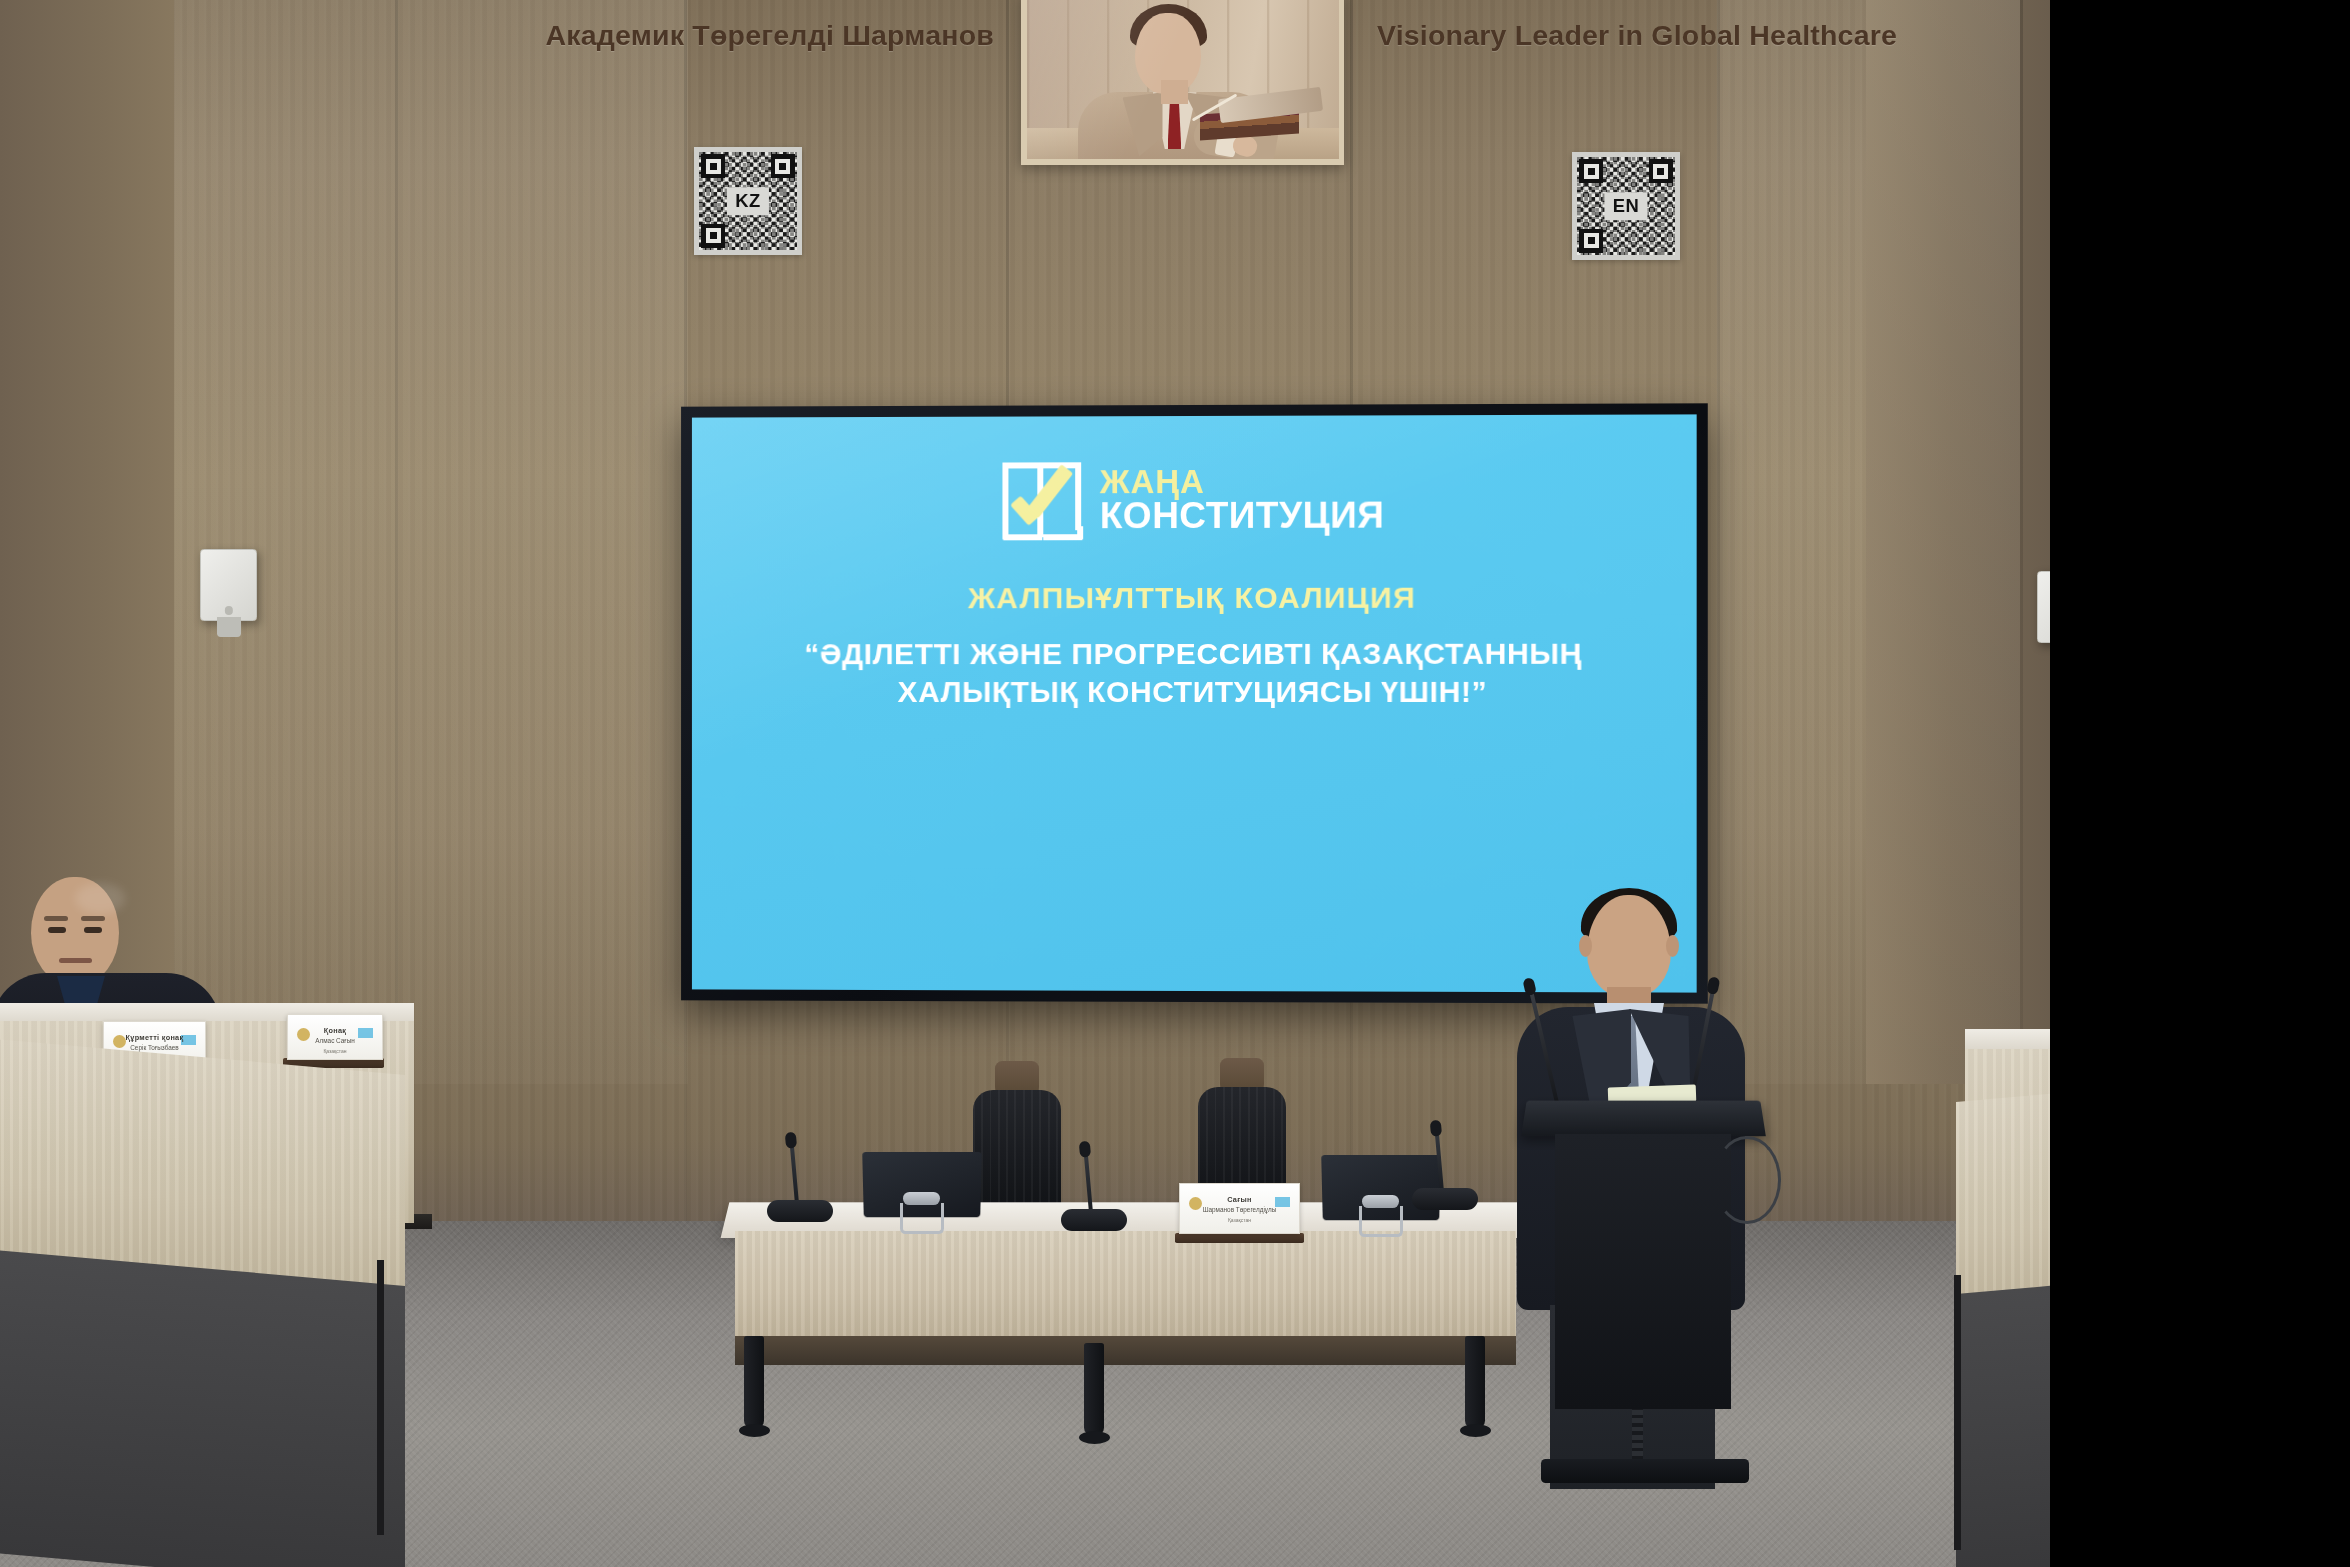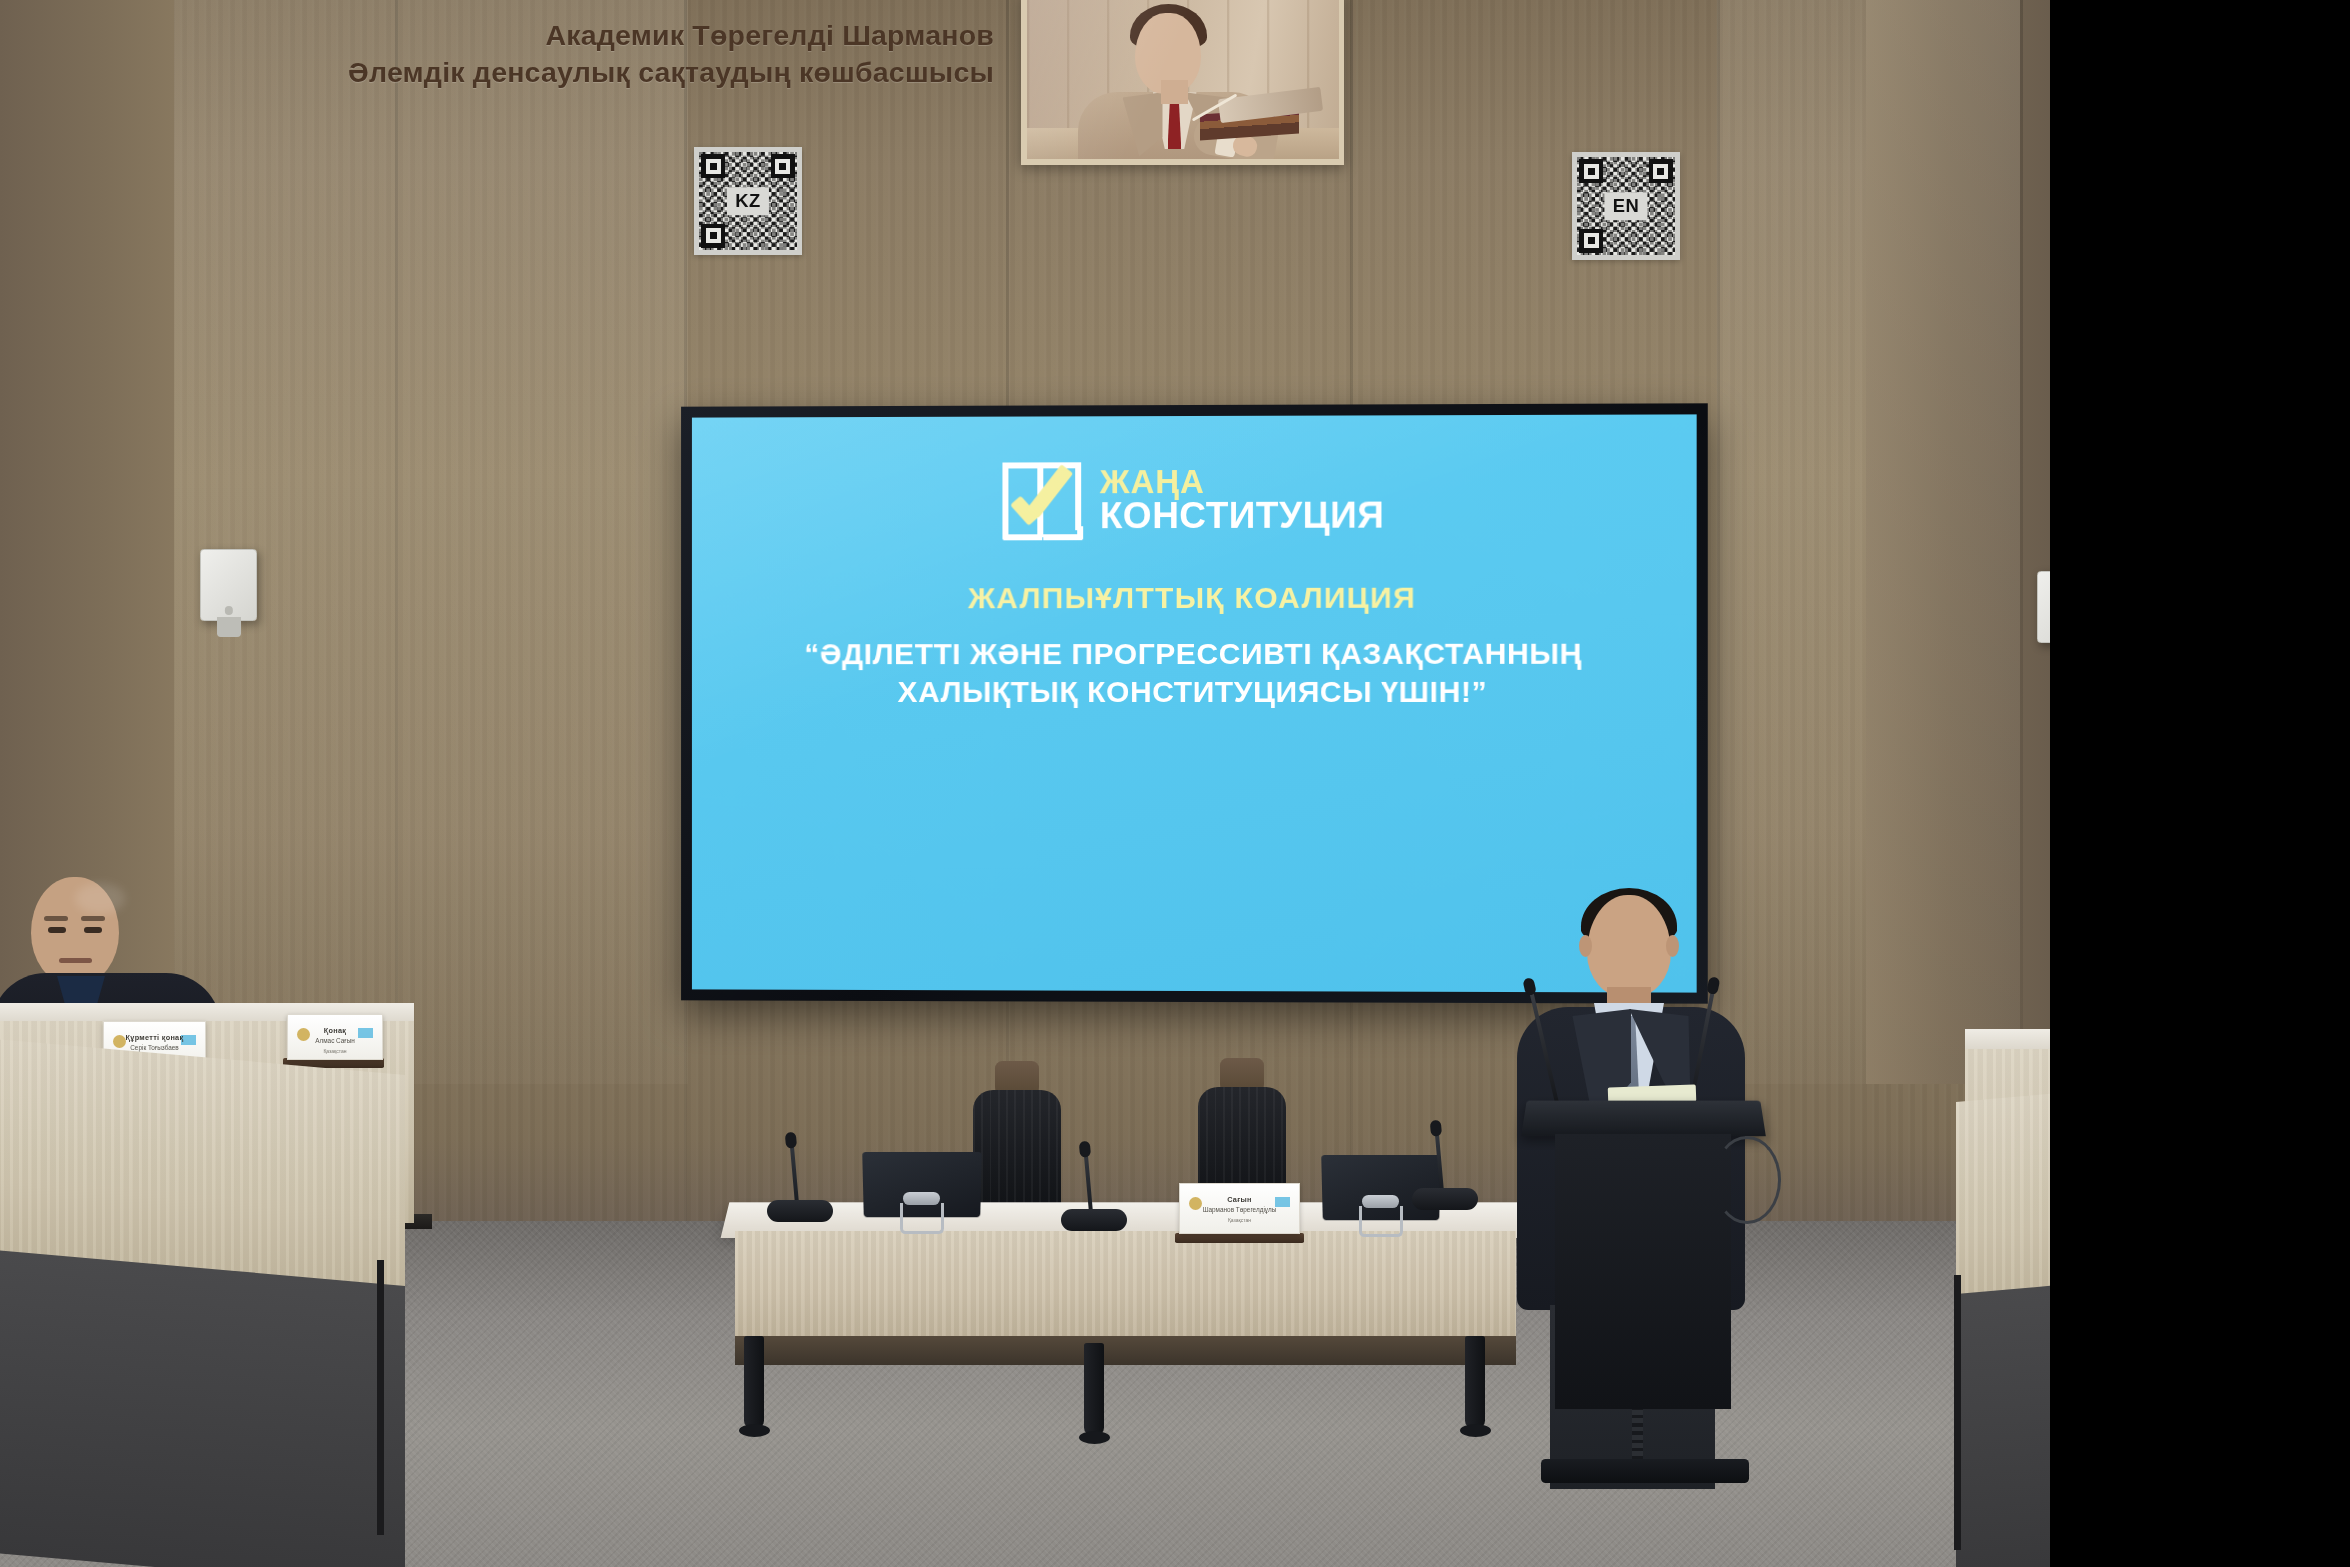--- a/index.html
+++ b/index.html
@@ -532,24 +532,24 @@
   <div class="seam" style="left:1006px;"></div>
   <div class="seam" style="left:1350px;"></div>
   <div class="seam" style="left:1717px;"></div>
   <div class="seam" style="left:2020px;"></div>
 
   <div class="wall-light-panel" style="left:174px;top:0;width:514px;height:1084px;"></div>
   <div class="wall-light-panel" style="left:1717px;top:0;width:303px;height:1084px;"></div>
 
   <div id="hdr-kz" class="wall-text">
     <span class="l1">Академик Төрегелді Шарманов</span>
-    <span class="l2">Әлемдік денсаулық сақтаудың көшбасшысы</span>
   </div>
 
   <div id="hdr-en" class="wall-text">
+    <span class="l2">Visionary Leader in Global Healthcare</span>
   </div>
 
   <div class="portrait-frame">
     <div class="portrait">
       <div class="pt-panelwall"></div>
       <div class="pt-desk"></div>
       <div class="pt-body"></div>
       <div class="pt-shirt"></div>
       <div class="pt-tie"></div>
       <div class="pt-lapelL"></div>

